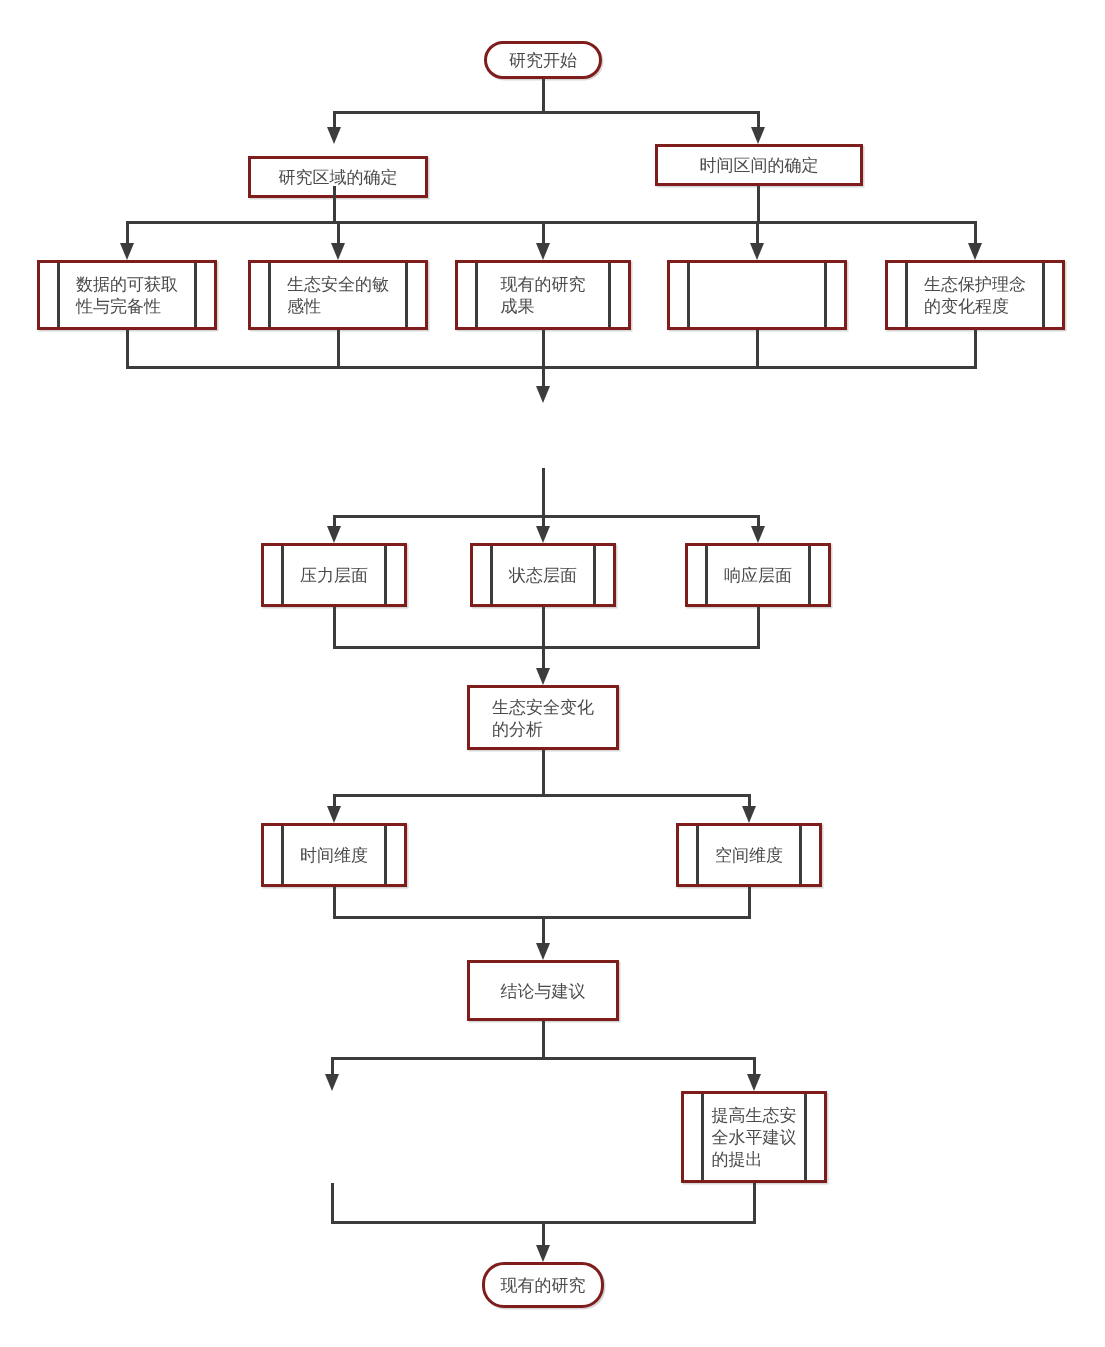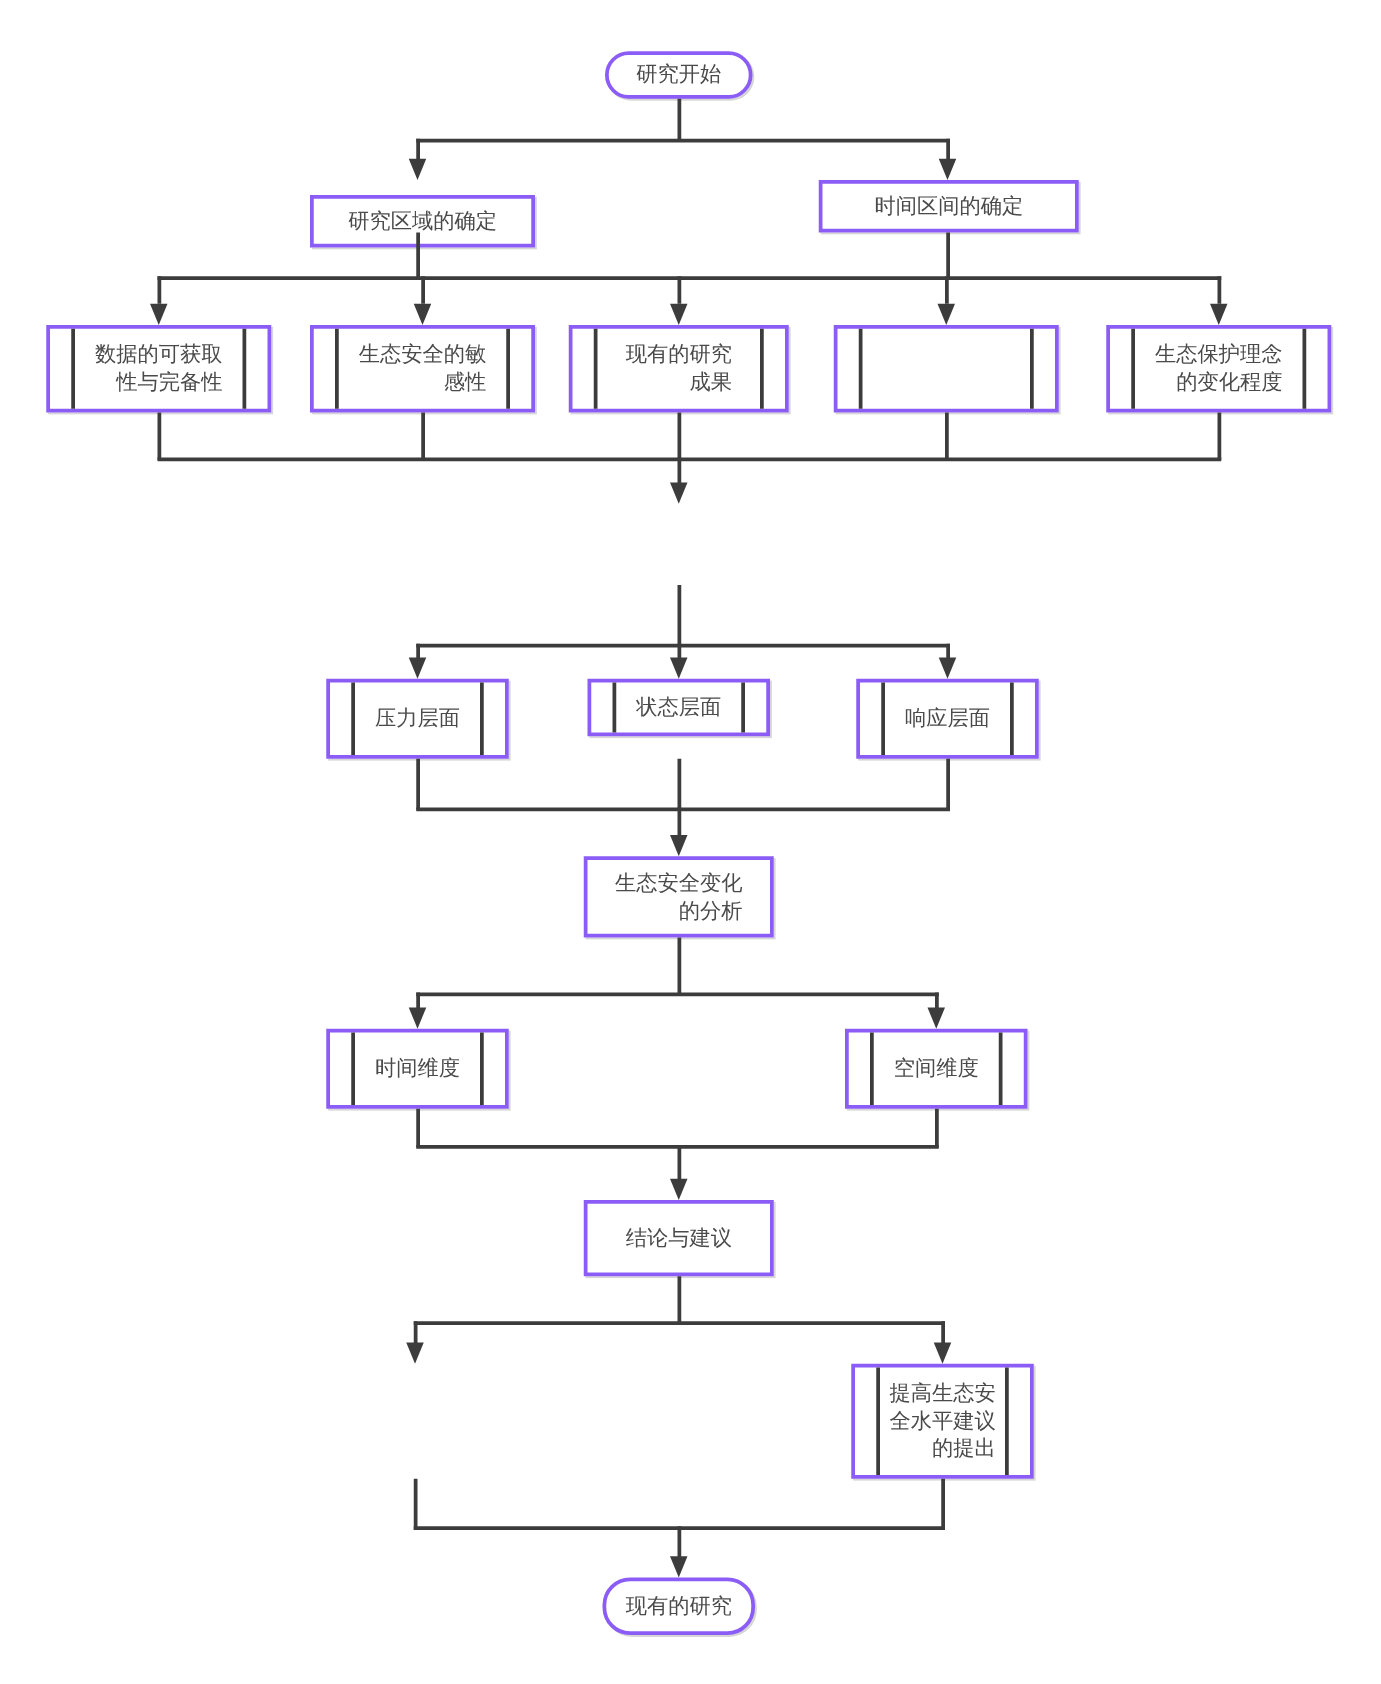--- a/index.html
+++ b/index.html
@@ -1,22 +1,22 @@
 <!DOCTYPE html>
 <html><head>
 <meta charset="utf-8">
 <style>
   html,body{margin:0;padding:0;background:#ffffff;}
   .canvas{
     position:relative;width:1105px;height:1347px;background:#ffffff;
     font-family:"DejaVu Sans","Liberation Sans",sans-serif;overflow:hidden;
   }
   .node{
-    position:absolute;box-sizing:border-box;border:3px solid #8b5cf6;background:#ffffff;
-    display:flex;align-items:center;justify-content:center;text-align:right;
+    position:absolute;box-sizing:border-box;border:3px solid #7f1d1d;background:#ffffff;
+    display:flex;align-items:center;justify-content:center;text-align:left;
     font-size:17px;line-height:22px;color:#4a4a4a;
     box-shadow:1.5px 1.5px 0 rgba(0,0,0,0.16);
   }
   .terminal{border-radius:22px;}
   .node .label{white-space:pre-line;display:block;padding:0 4px;}
   .sub .bar{position:absolute;top:0;bottom:0;width:3px;background:#3c3c3c;}
   .bar-l{left:17px}
   .bar-r{right:17px}
   .sub .label{padding:0 26px;}
   .hline,.vline{position:absolute;background:#3c3c3c;}
@@ -72,21 +72,21 @@
     <span class="label">生态保护理念
 的变化程度</span>
   </div>
 
 
   <div class="node sub" style="left:261px;top:543px;width:146px;height:64px">
     <span class="bar bar-l"></span>
     <span class="bar bar-r"></span>
     <span class="label">压力层面</span>
   </div>
-  <div class="node sub" style="left:470px;top:543px;width:146px;height:46px">
+  <div class="node sub" style="left:470px;top:543px;width:146px;height:64px">
     <span class="bar bar-l"></span>
     <span class="bar bar-r"></span>
     <span class="label">状态层面</span>
   </div>
   <div class="node sub" style="left:685px;top:543px;width:146px;height:64px">
     <span class="bar bar-l"></span>
     <span class="bar bar-r"></span>
     <span class="label">响应层面</span>
   </div>
 

